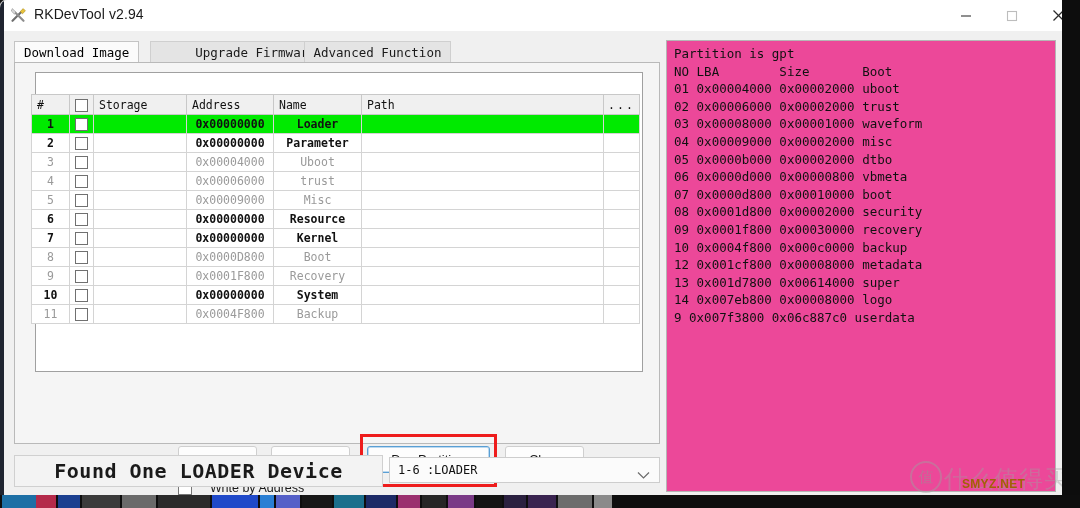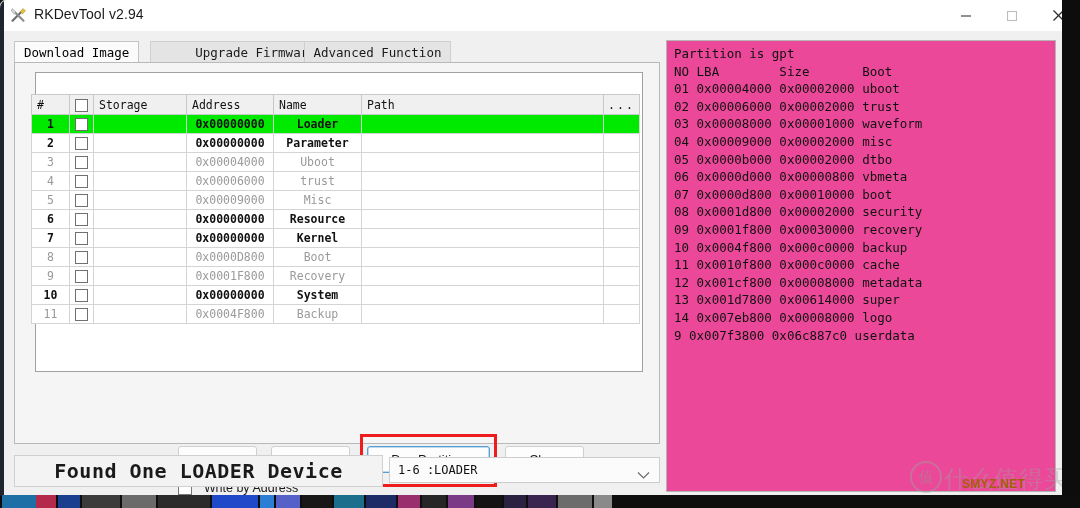--- a/index.html
+++ b/index.html
@@ -63,21 +63,21 @@
        border-radius:3px;font-size:13px;color:#1a1a1a;display:flex;align-items:center;
        justify-content:center;box-sizing:border-box;font-family:"Liberation Sans",sans-serif;}
   .btn.focused{border:1px solid #5a9fd4;box-shadow:0 0 0 1px #bcd9f0 inset;}
   #btn-run{left:163px;width:79px;}
   #btn-switch{left:256px;width:79px;}
   #btn-devpart{left:352px;width:123px;}
   #btn-clear{left:490px;width:79px;}
   .redbox{position:absolute;left:345px;top:371px;width:137px;height:53px;
           border:3px solid #ee1c1c;box-sizing:border-box;}
 
-  .wba{position:absolute;left:163px;top:418px;display:flex;align-items:center;gap:12px;}
+  .wba{position:absolute;left:163px;top:418px;display:flex;align-items:center;gap:18px;}
   .wba .box{width:12px;height:12px;border:1px solid #767676;background:#fff;}
   .wba .lbl{font-size:12.5px;color:#1a1a1a;}
 
   
   .statusbox{position:absolute;left:14px;top:455px;width:369px;height:32px;
              background:#f3f3f3;border:1px solid #d0d0d0;box-sizing:border-box;
              display:flex;align-items:center;justify-content:center;}
   .statusbox span{font-family:"DejaVu Sans Mono","Liberation Mono",monospace;
                   font-size:20px;font-weight:bold;color:#1a1a1a;letter-spacing:.5px;}
   .combo{position:absolute;left:389px;top:457px;width:271px;height:26px;background:#fbfbfb;
@@ -312,21 +312,20 @@
           <div class="rline">01 0x00004000 0x00002000 uboot</div>
           <div class="rline">02 0x00006000 0x00002000 trust</div>
           <div class="rline">03 0x00008000 0x00001000 waveform</div>
           <div class="rline">04 0x00009000 0x00002000 misc</div>
           <div class="rline">05 0x0000b000 0x00002000 dtbo</div>
           <div class="rline">06 0x0000d000 0x00000800 vbmeta</div>
           <div class="rline">07 0x0000d800 0x00010000 boot</div>
           <div class="rline">08 0x0001d800 0x00002000 security</div>
           <div class="rline">09 0x0001f800 0x00030000 recovery</div>
           <div class="rline">10 0x0004f800 0x000c0000 backup</div>
-          <div class="rline">11 0x0010f800 0x000c0000 cache</div>
           <div class="rline">12 0x001cf800 0x00008000 metadata</div>
           <div class="rline">13 0x001d7800 0x00614000 super</div>
           <div class="rline">14 0x007eb800 0x00008000 logo</div>
           <div class="rline">9 0x007f3800 0x06c887c0 userdata</div>
         </div>
     </div>
 
     <div class="wm-circle">值</div>
     <div class="wm-cn">什么值得买</div>
     <div class="wm-net">SMYZ.NET</div>

